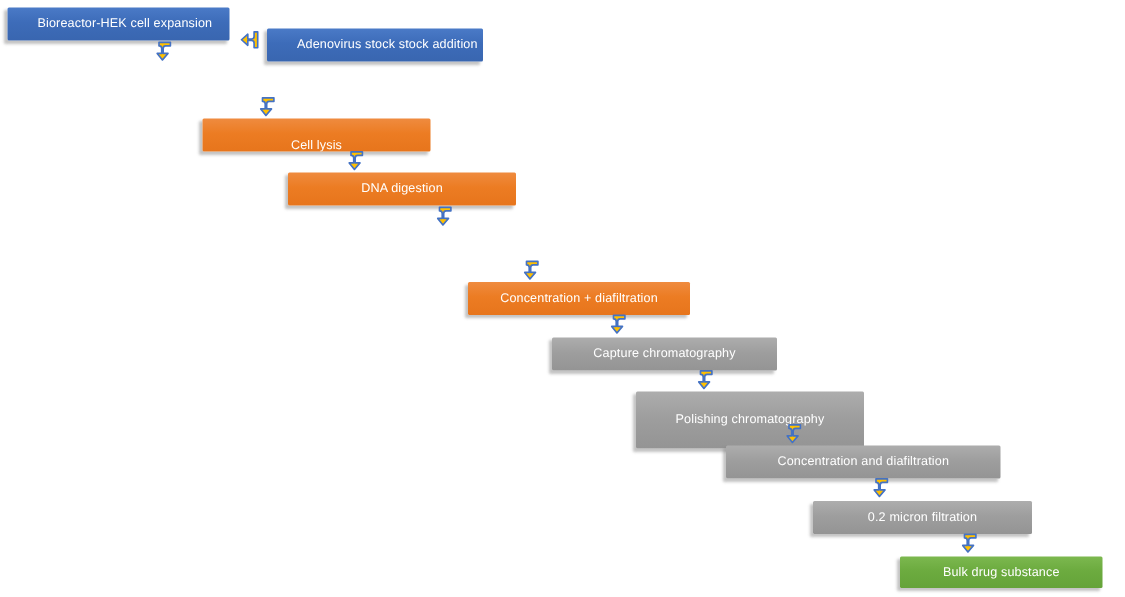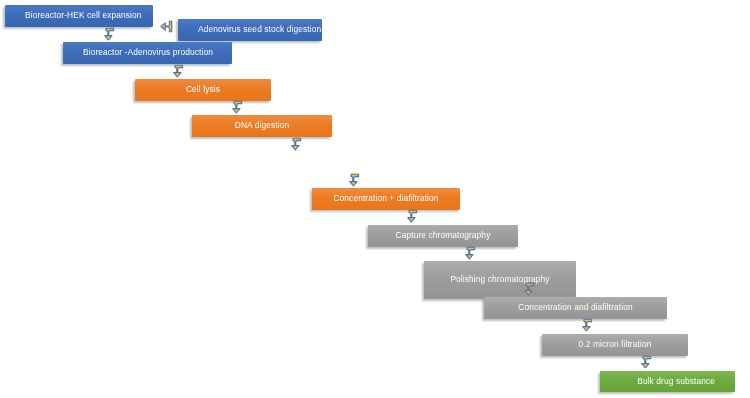--- a/index.html
+++ b/index.html
@@ -70,47 +70,44 @@
   }
 </style>
 </head>
 <body>
 
 <div id="canvas">
     <div class="node blue" style="left: 5px; top: 5px; width: 148px; height: 22px;">
       <span class="node-label">Bioreactor-HEK cell expansion</span>
     </div>
     <div class="node blue" style="left: 178px; top: 19px; width: 144px; height: 22px;">
-      <span class="node-label">Adenovirus seed stock digestion</span>
+      <span class="node-label">Adenovirus stock stock addition</span>
     </div>
-    <div class="node blue" style="left: 63px; top: 42px; width: 169px; height: 22px;">
-      <span class="node-label">Bioreactor -Adenovirus production</span>
-    </div>
-    <div class="node orange" style="left: 135px; top: 79px; width: 136px; height: 22px;">
+    <div class="node orange" style="left: 135px; top: 79px; width: 152px; height: 22px; align-items: flex-end;">
       <span class="node-label">Cell lysis</span>
     </div>
-    <div class="node orange" style="left: 192px; top: 115px; width: 140px; height: 22px;">
+    <div class="node orange" style="left: 192px; top: 115px; width: 152px; height: 22px;">
       <span class="node-label">DNA digestion</span>
     </div>
     <div class="node gray" style="left: 368px; top: 225px; width: 150px; height: 22px;">
       <span class="node-label">Capture chromatography</span>
     </div>
     <div class="node orange" style="left: 312px; top: 188px; width: 148px; height: 22px;">
       <span class="node-label">Concentration + diafiltration</span>
     </div>
     <div class="node gray" style="left: 424px; top: 261px; width: 152px; height: 38px;">
       <span class="node-label">Polishing chromatography</span>
     </div>
     <div class="node gray" style="left: 484px; top: 297px; width: 183px; height: 22px;">
       <span class="node-label">Concentration and diafiltration</span>
     </div>
     <div class="node gray" style="left: 542px; top: 334px; width: 146px; height: 22px;">
       <span class="node-label">0.2 micron filtration</span>
     </div>
-    <div class="node green" style="left: 600px; top: 371px; width: 135px; height: 21px; text-align: right;">
+    <div class="node green" style="left: 600px; top: 371px; width: 135px; height: 21px;">
       <span class="node-label">Bulk drug substance</span>
     </div>
     <div class="connector" style="left: 104px; top: 27px;">
       <svg viewBox="0 0 14 15" xmlns="http://www.w3.org/2000/svg">
         <path d="M2.0 1.2 L9.6 1.2 L9.6 3.6 L6.4 3.6 C5.4 3.6 4.8 4.3 4.8 5.3 L4.8 8.6 L8.0 8.6 L4.3 13.0 L0.8 8.6 L3.8 8.6 L3.8 5.3 C3.8 4.3 3.2 3.6 2.2 3.6 L2.0 3.6 Z" fill="#ffc000" stroke="#4472c4" stroke-width="1.1" stroke-linejoin="round"></path>
       </svg>
     </div>
     <div class="connector" style="left: 160px; top: 19px;">
       <svg viewBox="0 0 14 15" xmlns="http://www.w3.org/2000/svg">
         <path d="M11.8 2.2 L11.8 12.8 L9.4 12.8 L9.4 9.6 C9.4 8.6 8.7 8.0 7.7 8.0 L5.2 8.0 L5.2 11.2 L1.0 7.5 L5.2 3.8 L5.2 7.0 L7.7 7.0 C8.7 7.0 9.4 6.4 9.4 5.4 L9.4 2.2 Z" fill="#ffc000" stroke="#4472c4" stroke-width="1.1" stroke-linejoin="round"></path>

